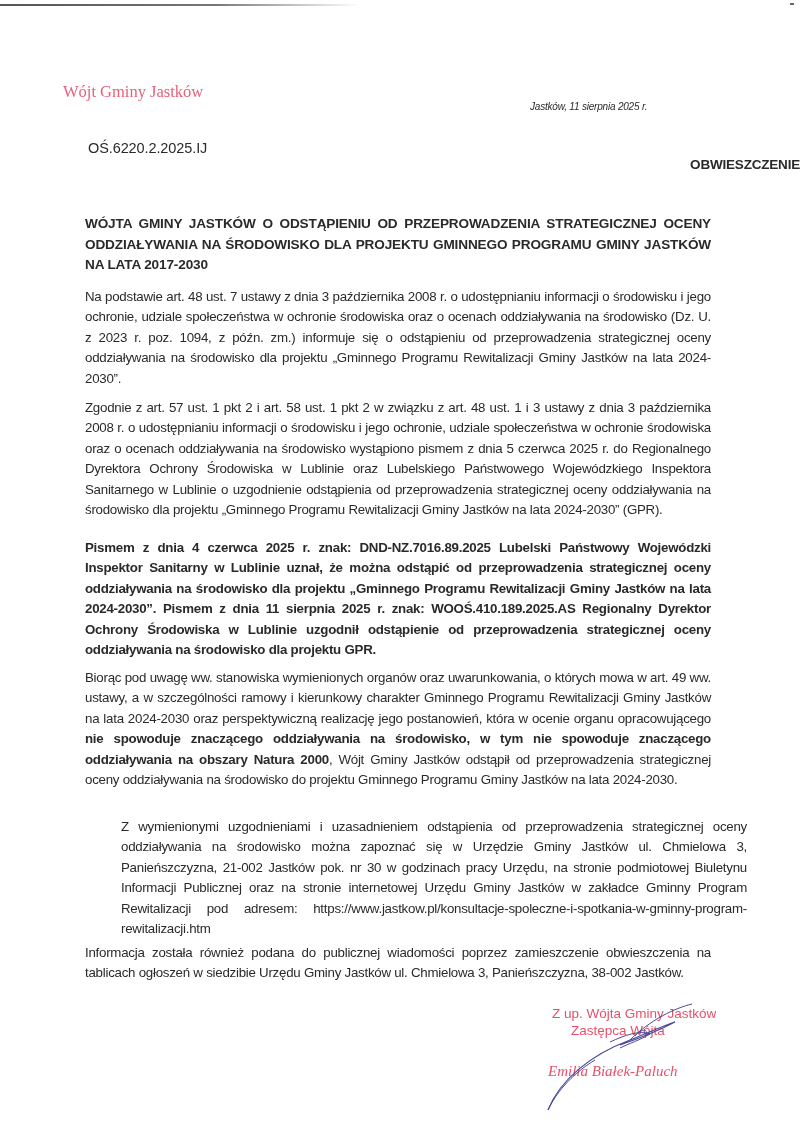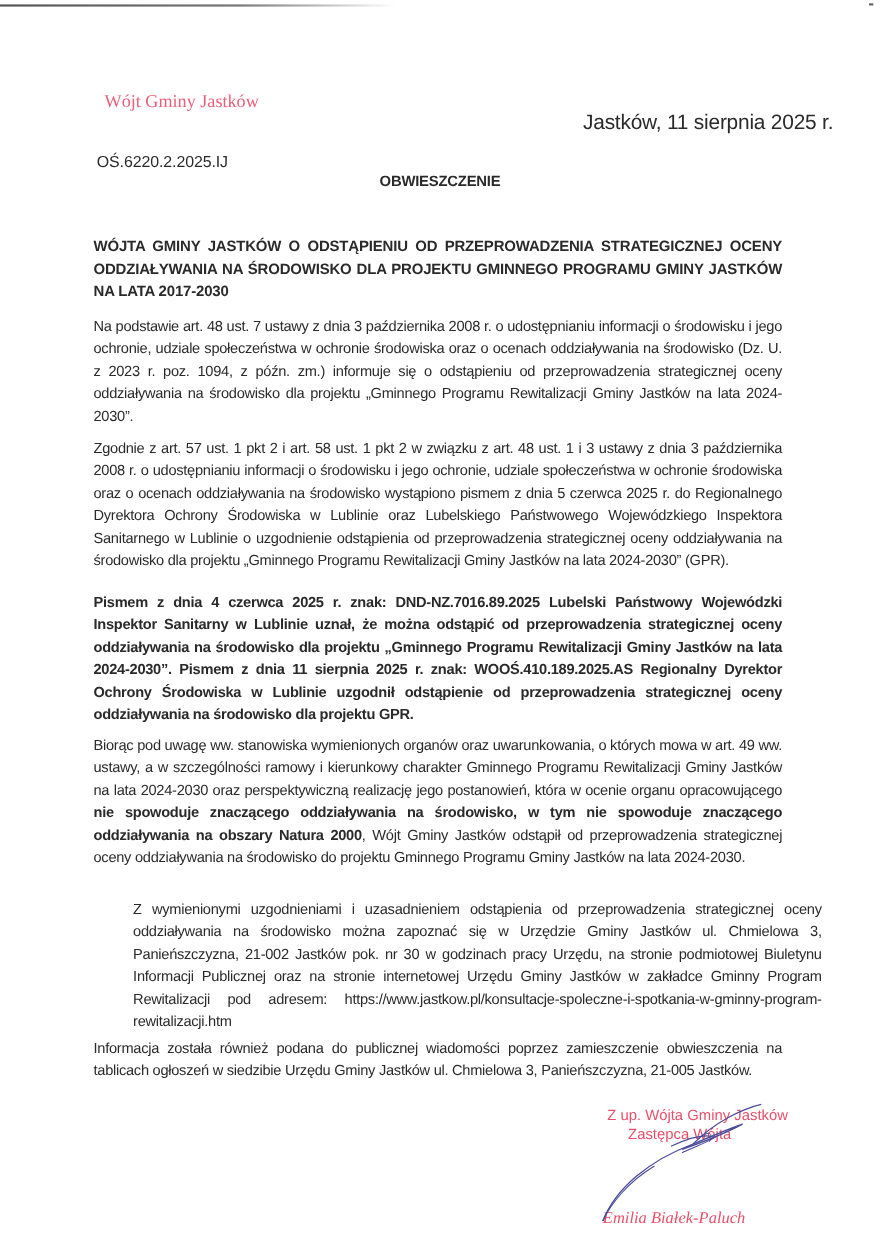--- a/index.html
+++ b/index.html
@@ -1,56 +1,56 @@
 <!DOCTYPE html>
 <html><head>
 <meta charset="utf-8">
 <style>
   html, body { margin:0; padding:0; background:#ffffff; }
   body { width:800px; height:1131px; position:relative; overflow:hidden; font-family:"Liberation Sans", sans-serif; color:#2a2a2a; }
   .topline { position:absolute; left:0; top:4px; width:360px; height:2px; background:linear-gradient(90deg,#555 0%,#777 60%,rgba(200,200,200,0) 100%); }
   .topmark { position:absolute; right:6px; top:3px; width:4px; height:2px; background:#666; }
-  .stamp { position:absolute; left:63px; top:82px; font-family:"Liberation Serif", serif; font-size:16.5px; color:#e8607a;margin-left:32px; }
-  .date { position:absolute; left:530px; top:101px; font-size:19px; color:#2a2a2a; letter-spacing:-0.2px; }
+  .stamp { position:absolute; left:63px; top:82px; font-family:"Liberation Serif", serif; font-size:16.5px; color:#e8607a; }
+  .date { position:absolute; left:530px; top:101px; font-size:10px; color:#2a2a2a; letter-spacing:-0.2px;font-style:italic; }
   .ref { position:absolute; left:88px; top:140px; font-size:14.5px; color:#2a2a2a; letter-spacing:-0.1px; }
-  .heading { position:absolute; left:0; width:800px; top:157px; text-align:center; font-weight:bold; font-size:13.5px; color:#2a2a2a; letter-spacing:-0.2px; }
+  .heading { position:absolute; left:0; width:800px; top:157px; text-align:right; font-weight:bold; font-size:13.5px; color:#2a2a2a; letter-spacing:-0.2px; }
   .title { position:absolute; left:85px; width:626px; top:214px; font-weight:bold; font-size:13.6px; line-height:20.5px; text-align:justify; color:#2a2a2a; letter-spacing:-0.15px; }
   .para { position:absolute; left:85px; width:626px; font-size:13.3px; line-height:20.4px; text-align:justify; color:#2a2a2a; letter-spacing:-0.25px; }
   .p1 { top:287px; }
   .p2 { top:398px; }
   .p3 { top:538px;font-weight:bold; }
   .p4 { top:668px; }
   .p5 { top:817px;margin-left:36px; }
   .p6 { top:943px; }
   .para b { font-weight:bold; }
   .sign { position:absolute; left:500px; top:1000px; width:300px; height:131px; }
   .sign-line1 { position:absolute; left:36px; top:6px; font-size:13.5px; color:#e8506a;margin-left:16px; }
   .sign-line2 { position:absolute; left:71px; top:23px; font-size:13.5px; color:#e8506a; }
-  .sign-name { position:absolute; left:48px; top:63px; font-family:"Liberation Serif", serif; font-style:italic; font-size:15px; color:#e8506a;margin-top:37px; }
+  .sign-name { position:absolute; left:48px; top:63px; font-family:"Liberation Serif", serif; font-style:italic; font-size:15px; color:#e8506a; }
   .scribble { position:absolute; left:0; top:0; width:300px; height:131px; }
 </style>
 </head>
 <body>
 
 <div class="topline"></div>
 <div class="topmark"></div>
 
 <div class="stamp">Wójt Gminy Jastków</div>
 <div class="date">Jastków, 11 sierpnia 2025 r.</div>
 <div class="ref">OŚ.6220.2.2025.IJ</div>
 
 <div class="heading">OBWIESZCZENIE</div>
 <div class="title">WÓJTA GMINY JASTKÓW O ODSTĄPIENIU OD PRZEPROWADZENIA STRATEGICZNEJ OCENY ODDZIAŁYWANIA NA ŚRODOWISKO DLA PROJEKTU GMINNEGO PROGRAMU GMINY JASTKÓW NA LATA 2017-2030</div>
 
 <div class="para p1">Na podstawie art. 48 ust. 7 ustawy z dnia 3 października 2008 r. o udostępnianiu informacji o środowisku i jego ochronie, udziale społeczeństwa w ochronie środowiska oraz o ocenach oddziaływania na środowisko (Dz. U. z 2023 r. poz. 1094, z późn. zm.) informuje się o odstąpieniu od przeprowadzenia strategicznej oceny oddziaływania na środowisko dla projektu „Gminnego Programu Rewitalizacji Gminy Jastków na lata 2024-2030”.</div>
 <div class="para p2">Zgodnie z art. 57 ust. 1 pkt 2 i art. 58 ust. 1 pkt 2 w związku z art. 48 ust. 1 i 3 ustawy z dnia 3 października 2008 r. o udostępnianiu informacji o środowisku i jego ochronie, udziale społeczeństwa w ochronie środowiska oraz o ocenach oddziaływania na środowisko wystąpiono pismem z dnia 5 czerwca 2025 r. do Regionalnego Dyrektora Ochrony Środowiska w Lublinie oraz Lubelskiego Państwowego Wojewódzkiego Inspektora Sanitarnego w Lublinie o uzgodnienie odstąpienia od przeprowadzenia strategicznej oceny oddziaływania na środowisko dla projektu „Gminnego Programu Rewitalizacji Gminy Jastków na lata 2024-2030” (GPR).</div>
 <div class="para p3">Pismem z dnia 4 czerwca 2025 r. znak: DND-NZ.7016.89.2025 Lubelski Państwowy Wojewódzki Inspektor Sanitarny w Lublinie uznał, że można odstąpić od przeprowadzenia strategicznej oceny oddziaływania na środowisko dla projektu „Gminnego Programu Rewitalizacji Gminy Jastków na lata 2024-2030”. Pismem z dnia 11 sierpnia 2025 r. znak: WOOŚ.410.189.2025.AS Regionalny Dyrektor Ochrony Środowiska w Lublinie uzgodnił odstąpienie od przeprowadzenia strategicznej oceny oddziaływania na środowisko dla projektu GPR.</div>
 <div class="para p4"><span>Biorąc pod uwagę ww. stanowiska wymienionych organów oraz uwarunkowania, o których mowa w art. 49 ww. ustawy, a w szczególności ramowy i kierunkowy charakter Gminnego Programu Rewitalizacji Gminy Jastków na lata 2024-2030 oraz perspektywiczną realizację jego postanowień, która w ocenie organu opracowującego </span><b>nie spowoduje znaczącego oddziaływania na środowisko, w tym nie spowoduje znaczącego oddziaływania na obszary Natura 2000</b><span>, Wójt Gminy Jastków odstąpił od przeprowadzenia strategicznej oceny oddziaływania na środowisko do projektu Gminnego Programu Gminy Jastków na lata 2024-2030.</span></div>
 <div class="para p5">Z wymienionymi uzgodnieniami i uzasadnieniem odstąpienia od przeprowadzenia strategicznej oceny oddziaływania na środowisko można zapoznać się w Urzędzie Gminy Jastków ul. Chmielowa 3, Panieńszczyzna, 21-002 Jastków pok. nr 30 w godzinach pracy Urzędu, na stronie podmiotowej Biuletynu Informacji Publicznej oraz na stronie internetowej Urzędu Gminy Jastków w zakładce Gminny Program Rewitalizacji pod adresem: https://www.jastkow.pl/konsultacje-spoleczne-i-spotkania-w-gminny-program-rewitalizacji.htm</div>
-<div class="para p6">Informacja została również podana do publicznej wiadomości poprzez zamieszczenie obwieszczenia na tablicach ogłoszeń w siedzibie Urzędu Gminy Jastków ul. Chmielowa 3, Panieńszczyzna, 21-005 Jastków.</div>
+<div class="para p6">Informacja została również podana do publicznej wiadomości poprzez zamieszczenie obwieszczenia na tablicach ogłoszeń w siedzibie Urzędu Gminy Jastków ul. Chmielowa 3, Panieńszczyzna, 38-002 Jastków.</div>
 
 <div class="sign">
   <div class="sign-line1">Z up. Wójta Gminy Jastków</div>
   <div class="sign-line2">Zastępca Wójta</div>
   <div class="sign-name">Emilia Białek-Paluch</div>
   <svg class="scribble" viewBox="0 0 300 131">
     <path d="M48 110 C60 80, 90 55, 130 40 C150 32, 165 25, 175 22 C160 30, 140 38, 120 45" fill="none" stroke="#4a4a9a" stroke-width="1.2"></path>
     <path d="M48 110 C55 95, 70 75, 95 60" fill="none" stroke="#4a4a9a" stroke-width="1"></path>
     <path d="M110 42 C125 35, 140 30, 150 34 C140 40, 128 44, 120 48" fill="none" stroke="#4a4a9a" stroke-width="1"></path>
     <path d="M130 40 C150 20, 175 8, 192 4" fill="none" stroke="#4a4a9a" stroke-width="1"></path>

